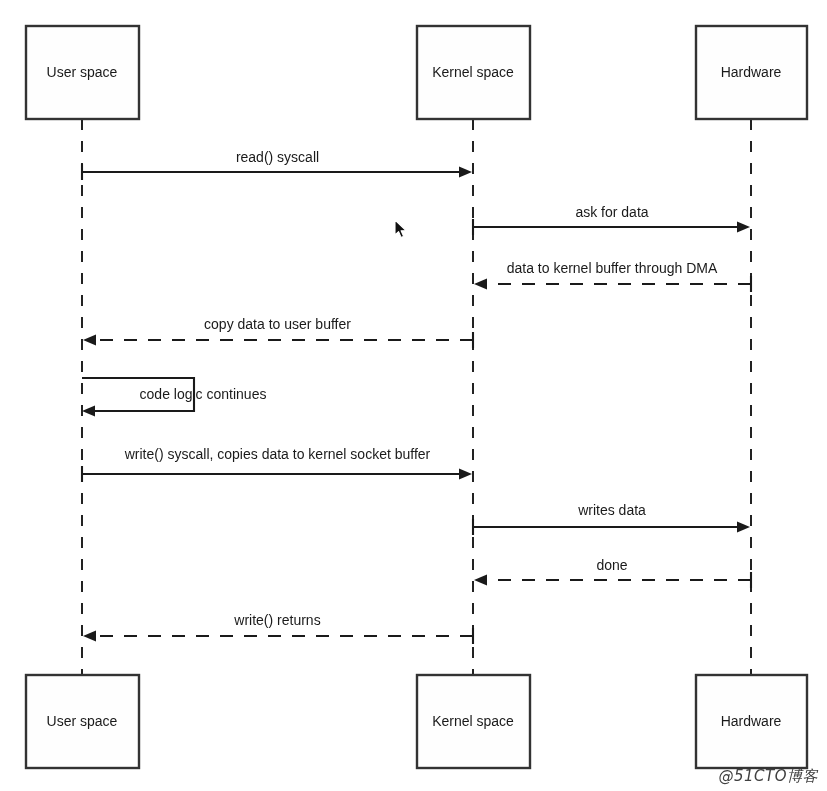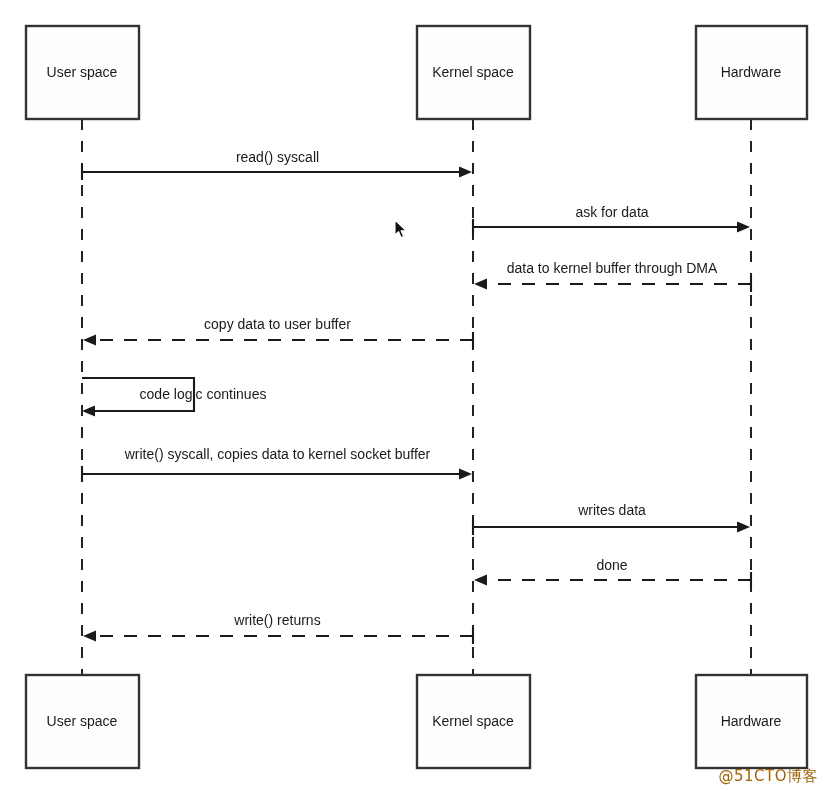--- a/index.html
+++ b/index.html
@@ -69,24 +69,25 @@
   .stub-tick {
     stroke: #1a1a1a;
     stroke-width: 2.1;
   }
   #watermark {
     position: absolute;
     right: 9px;
     bottom: 5px;
     font-family: "DejaVu Sans", sans-serif;
     font-size: 15px;
-    color: #a16207;
+    color: #404040;
     letter-spacing: 0.5px;
     white-space: nowrap;
     user-select: none;
+    font-style: italic;
   }
   #mouse-cursor {
     position: absolute;
     left: 394px;
     top: 219px;
     width: 14px;
     height: 20px;
     pointer-events: none;
   }
 </style>

